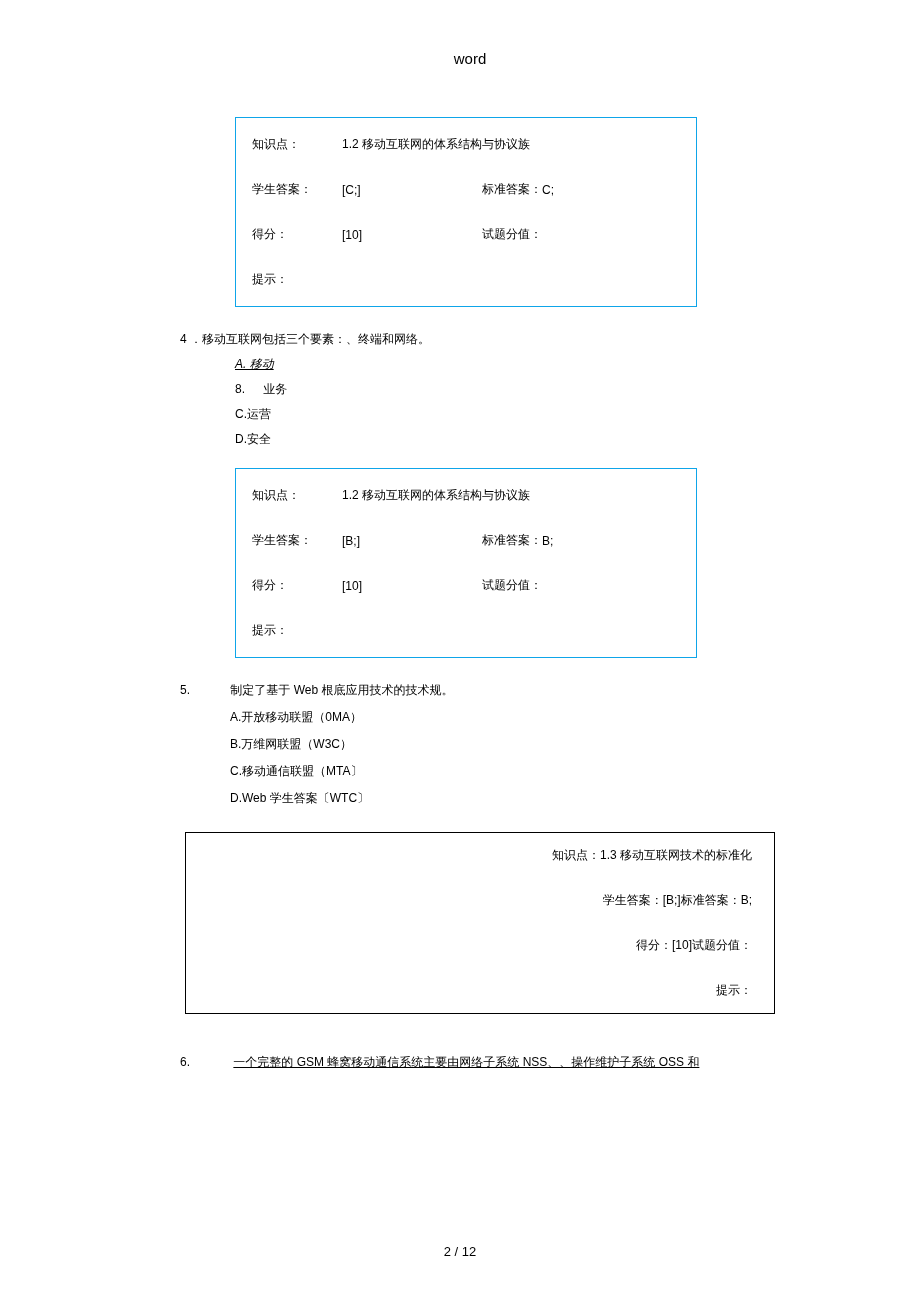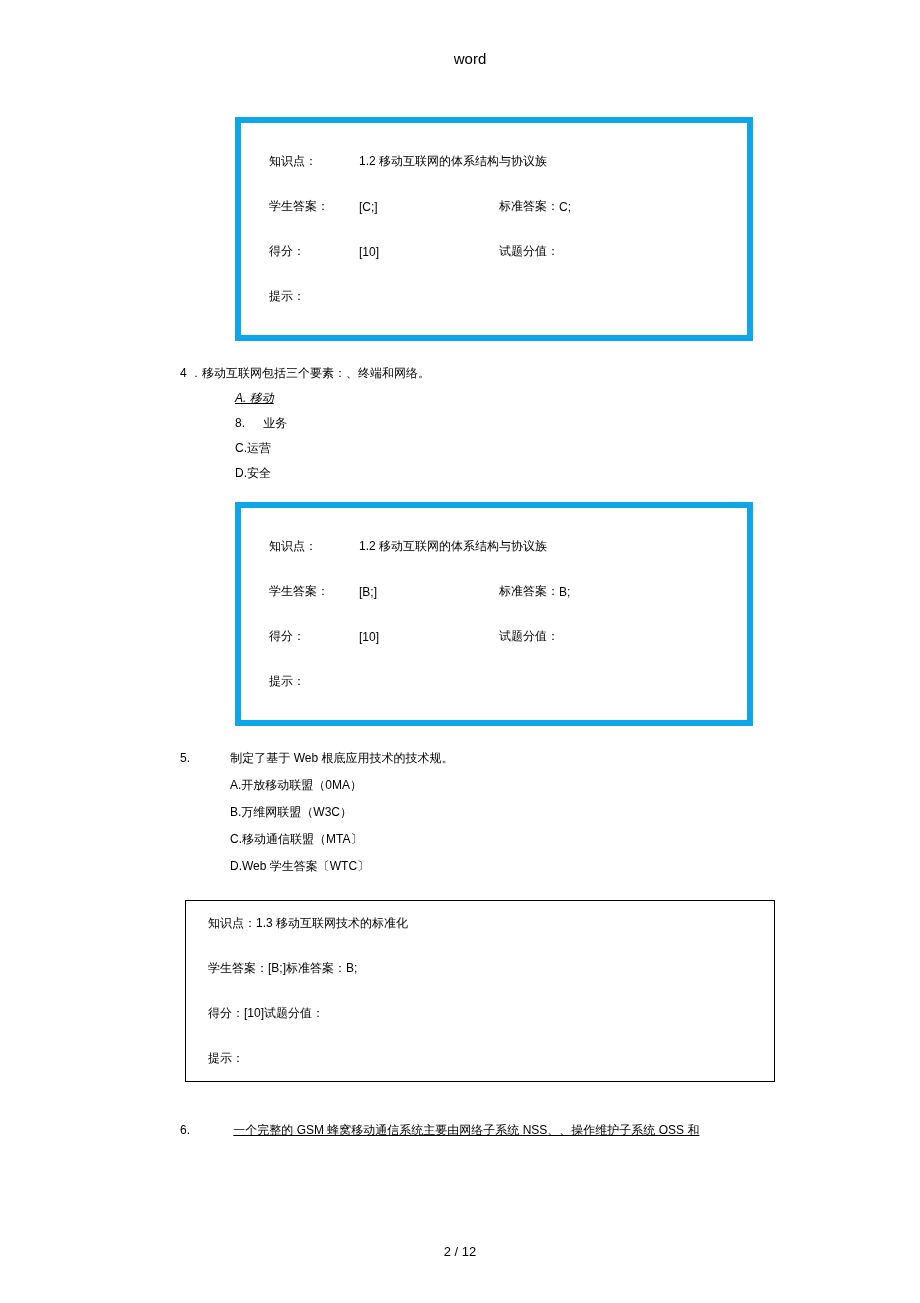--- a/index.html
+++ b/index.html
@@ -14,24 +14,24 @@
     }
     .page {
       padding: 50px 160px 0 180px;
     }
     .header {
       text-align: center;
       font-size: 15px;
       margin-bottom: 50px;
     }
     .answer-box {
-      border: 6px solid #0ea5e9;
+      border: 1px solid #0ea5e9;
       margin-left: 55px;
-      width: 518px;
-      padding: 16px;
+      width: 462px;
+      padding: 4px;
     }
     .answer-box .row {
       display: flex;
       align-items: center;
       padding: 14px 12px;
     }
     .answer-box .cell-label { width: 90px; }
     .answer-box .cell-val1 { width: 140px; }
     .answer-box-wide {
       border: 1px solid #000;
@@ -134,21 +134,21 @@
       <span class="q5-text">制定了基于 Web 根底应用技术的技术规。</span>
     </div>
     <div class="q5-options">
       <div>A.开放移动联盟（0MA）</div>
       <div>B.万维网联盟（W3C）</div>
       <div>C.移动通信联盟（MTA〕</div>
       <div>D.Web 学生答案〔WTC〕</div>
     </div>
   </div>
 
-  <div class="answer-box-wide" style="margin-top:25px;">
+  <div class="answer-box-wide" style="margin-top:25px;text-align:right;">
     <div class="wrow">知识点：1.3 移动互联网技术的标准化</div>
     <div class="wrow">学生答案：[B;]标准答案：B;</div>
     <div class="wrow">得分：[10]试题分值：</div>
     <div class="wrow">提示：</div>
   </div>
 
   <div class="question" style="margin-top:40px;">
     <div class="q-line">
       <span class="q-num">6.</span>
       <span style="margin-left:40px;text-decoration:underline;">一个完整的 GSM 蜂窝移动通信系统主要由网络子系统 NSS、、操作维护子系统 OSS 和</span>

